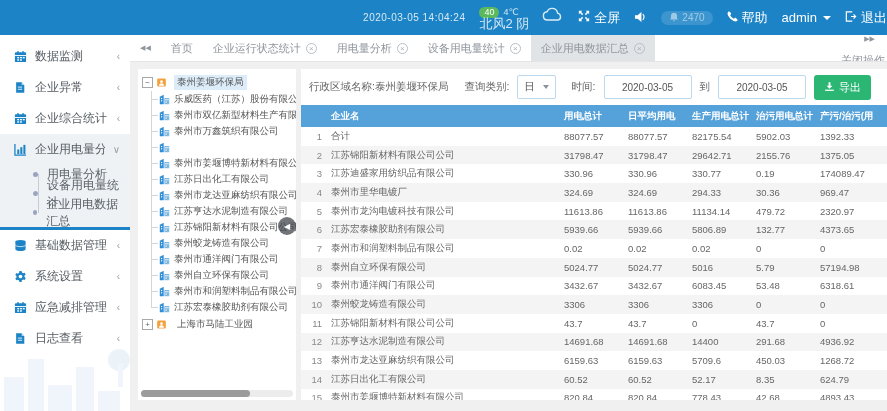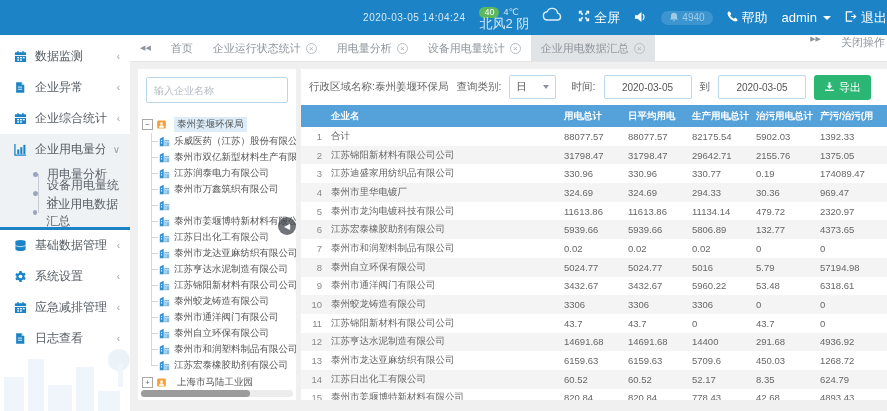--- a/index.html
+++ b/index.html
@@ -50,21 +50,21 @@
 
   
   .main { flex:1; display:flex; flex-direction:column; min-width:0; }
 
   
   .tabbar { height:27px; background:#fff; border-bottom:1px solid #e5e5e5; display:flex; align-items:stretch; font-size:11px; color:#8e959c; flex-shrink:0; overflow:hidden; }
   .tab-arrows { display:flex; align-items:center; padding:0 10px; font-size:7px; color:#8e959c; letter-spacing:0; cursor:pointer; }
   .tab { display:flex; align-items:center; gap:5px; padding:0 10px; white-space:nowrap; cursor:pointer; }
   .tab.active { background:#e1e4e7; }
   .tab-close { width:11px; height:11px; border:1px solid #b9bfc6; border-radius:50%; font-size:8px; line-height:9px; text-align:center; color:#aab1b8; }
-  .tab-right { margin-left:auto; display:flex; align-items:flex-start; gap:10px; padding:0 2px 0 8px; white-space:nowrap; }
+  .tab-right { margin-left:auto; display:flex; align-items:flex-end; gap:10px; padding:0 2px 0 8px; white-space:nowrap;flex-direction:column; }
 
   
   .content { flex:1; min-height:0; display:flex; gap:5px; padding:7px 0 0 8px; background:#f0f0f0; overflow:hidden; }
 
   
   .tree-panel { width:158px; flex-shrink:0; background:#fff; height:331px; position:relative; overflow:hidden; }
   .tree-search { display:block; width:142px; margin:8px; height:26px; border:1px solid #b9d8ee; border-radius:2px; padding:0 7px; font-size:10px; color:#555; outline:none; font-family:inherit; }
   .tree-search::placeholder { color:#b4bcc3; }
   .tree { padding:4px 0 0 4px; font-size:9.5px; color:#555; white-space:nowrap; overflow:hidden; }
   .tree-root-row { height:18px; display:flex; align-items:center; gap:3px; }
@@ -123,21 +123,21 @@
         <span>全屏</span>
       </span>
       <span><svg width="13" height="12" viewBox="0 0 14 13">
             <path fill="#fff" d="M1 4.5h2.8L8 1v11L3.8 8.5H1z"></path>
             <path d="M9.5 3.5a4.5 4.5 0 0 1 0 6" stroke="#fff" fill="none" stroke-width="1.2"></path>
           </svg></span>
       <span class="muted-pill">
         <span><svg width="10" height="10" viewBox="0 0 14 14">
               <path fill="rgba(255,255,255,.5)" d="M7 1a4.2 4.2 0 0 1 4.2 4.2v3.2l1.4 2.1H1.4l1.4-2.1V5.2A4.2 4.2 0 0 1 7 1zM5.6 11.5h2.8a1.4 1.4 0 0 1-2.8 0z"></path>
             </svg></span>
-        <span>4940</span>
+        <span>2470</span>
       </span>
       <span class="hdr-btn">
         <span><svg width="11" height="11" viewBox="0 0 14 14">
               <path fill="#fff" d="M3.2.8 5 2.6c.4.4.4 1 .05 1.45L4 5.3a10.5 10.5 0 0 0 4.7 4.7l1.25-1.05c.44-.36 1.05-.35 1.45.05l1.8 1.8c.44.44.4 1.17-.08 1.57-.9.74-2.1 1.13-3.25.8C6 12.1 1.9 8 .83 4.13c-.33-1.15.06-2.35.8-3.25.4-.48 1.13-.52 1.57-.08z"></path>
             </svg></span>
         <span>帮助</span>
       </span>
       <span class="hdr-btn">
         <span>admin</span>
           <span class="caret-down"></span>
@@ -319,21 +319,20 @@
           </div>
         <div class="tab-right">
           <span class="tab-arrows">▶▶</span>
           <span>关闭操作</span>
         </div>
       </div>
 
       <div class="content">
 
         <div class="tree-panel">
-          <input class="tree-search" type="text" placeholder="输入企业名称" style="">
           <div id="tree" class="tree">
               <div class="tree-root-row">
                 <span class="expander">−</span>
                 <span class="tree-icon">
                   <svg width="11" height="11" viewBox="0 0 14 14">
                     <rect x="1.5" y="2" width="11" height="10" rx="1.5" fill="#f2a13c"></rect>
                     <path d="M7 4.2a1.7 1.7 0 1 1 0 3.4 1.7 1.7 0 0 1 0-3.4zM3.8 11a3.2 3.2 0 0 1 6.4 0z" fill="#fff"></path>
                   </svg>
                 </span>
                 <span class="tree-root-label sel">泰州姜堰环保局</span>
@@ -374,35 +373,20 @@
                   <svg width="11" height="11" viewBox="0 0 14 14">
                     <path fill="#2e8fd6" d="M1 13V3.5L6 1v12z"></path>
                     <path fill="#7fb9e4" d="M6.8 13V5H13v8z"></path>
                     <rect x="8.2" y="6.5" width="1.5" height="1.5" fill="#fff"></rect>
                     <rect x="10.6" y="6.5" width="1.5" height="1.5" fill="#fff"></rect>
                     <rect x="8.2" y="9.5" width="1.5" height="1.5" fill="#fff"></rect>
                     <rect x="2.5" y="5" width="1.5" height="1.5" fill="#fff"></rect>
                     <rect x="2.5" y="8" width="1.5" height="1.5" fill="#fff"></rect>
                   </svg>
                 </span>
-                <span>江苏润泰电力有限公司</span>
-              </div>
-              <div class="tree-child">
-                <span class="conn"></span>
-                <span class="tree-icon">
-                  <svg width="11" height="11" viewBox="0 0 14 14">
-                    <path fill="#2e8fd6" d="M1 13V3.5L6 1v12z"></path>
-                    <path fill="#7fb9e4" d="M6.8 13V5H13v8z"></path>
-                    <rect x="8.2" y="6.5" width="1.5" height="1.5" fill="#fff"></rect>
-                    <rect x="10.6" y="6.5" width="1.5" height="1.5" fill="#fff"></rect>
-                    <rect x="8.2" y="9.5" width="1.5" height="1.5" fill="#fff"></rect>
-                    <rect x="2.5" y="5" width="1.5" height="1.5" fill="#fff"></rect>
-                    <rect x="2.5" y="8" width="1.5" height="1.5" fill="#fff"></rect>
-                  </svg>
-                </span>
                 <span>泰州市万鑫筑织有限公司</span>
               </div>
               <div class="tree-child">
                 <span class="conn"></span>
                 <span class="tree-icon">
                   <svg width="11" height="11" viewBox="0 0 14 14">
                     <path fill="#2e8fd6" d="M1 13V3.5L6 1v12z"></path>
                     <path fill="#7fb9e4" d="M6.8 13V5H13v8z"></path>
                     <rect x="8.2" y="6.5" width="1.5" height="1.5" fill="#fff"></rect>
                     <rect x="10.6" y="6.5" width="1.5" height="1.5" fill="#fff"></rect>
@@ -575,21 +559,21 @@
             </div>
           <div class="collapse-handle">◀</div>
           <div class="hscroll">
               <div class="thumb"></div>
             </div>
         </div>
 
         <div class="data-panel">
           <div class="query-row">
             <span>行政区域名称:泰州姜堰环保局</span>
-            <span style="">查询类别:</span>
+            <span style="margin-left:8px;">查询类别:</span>
             <span class="q-select">
               <span>日</span>
               <span class="tri"></span>
             </span>
             <span style="margin-left:8px;">时间:</span>
             <input class="q-input" type="text" value="2020-03-05" style="">
             <span>到</span>
             <input class="q-input" type="text" value="2020-03-05" style="">
             <button class="export-btn">
               <span><svg width="11" height="11" viewBox="0 0 14 14" fill="#fff">
@@ -692,21 +676,21 @@
                     <td class="val">5024.77</td>
                     <td class="val">5016</td>
                     <td class="val">5.79</td>
                     <td class="val">57194.98</td>
                   </tr>
                   <tr>
                     <td class="num">9</td>
                     <td class="name">泰州市通洋阀门有限公司</td>
                     <td class="val">3432.67</td>
                     <td class="val">3432.67</td>
-                    <td class="val">5960.22</td>
+                    <td class="val">6083.45</td>
                     <td class="val">53.48</td>
                     <td class="val">6318.61</td>
                   </tr>
                   <tr>
                     <td class="num">10</td>
                     <td class="name">泰州蛟龙铸造有限公司</td>
                     <td class="val">3306</td>
                     <td class="val">3306</td>
                     <td class="val">3306</td>
                     <td class="val">0</td>

